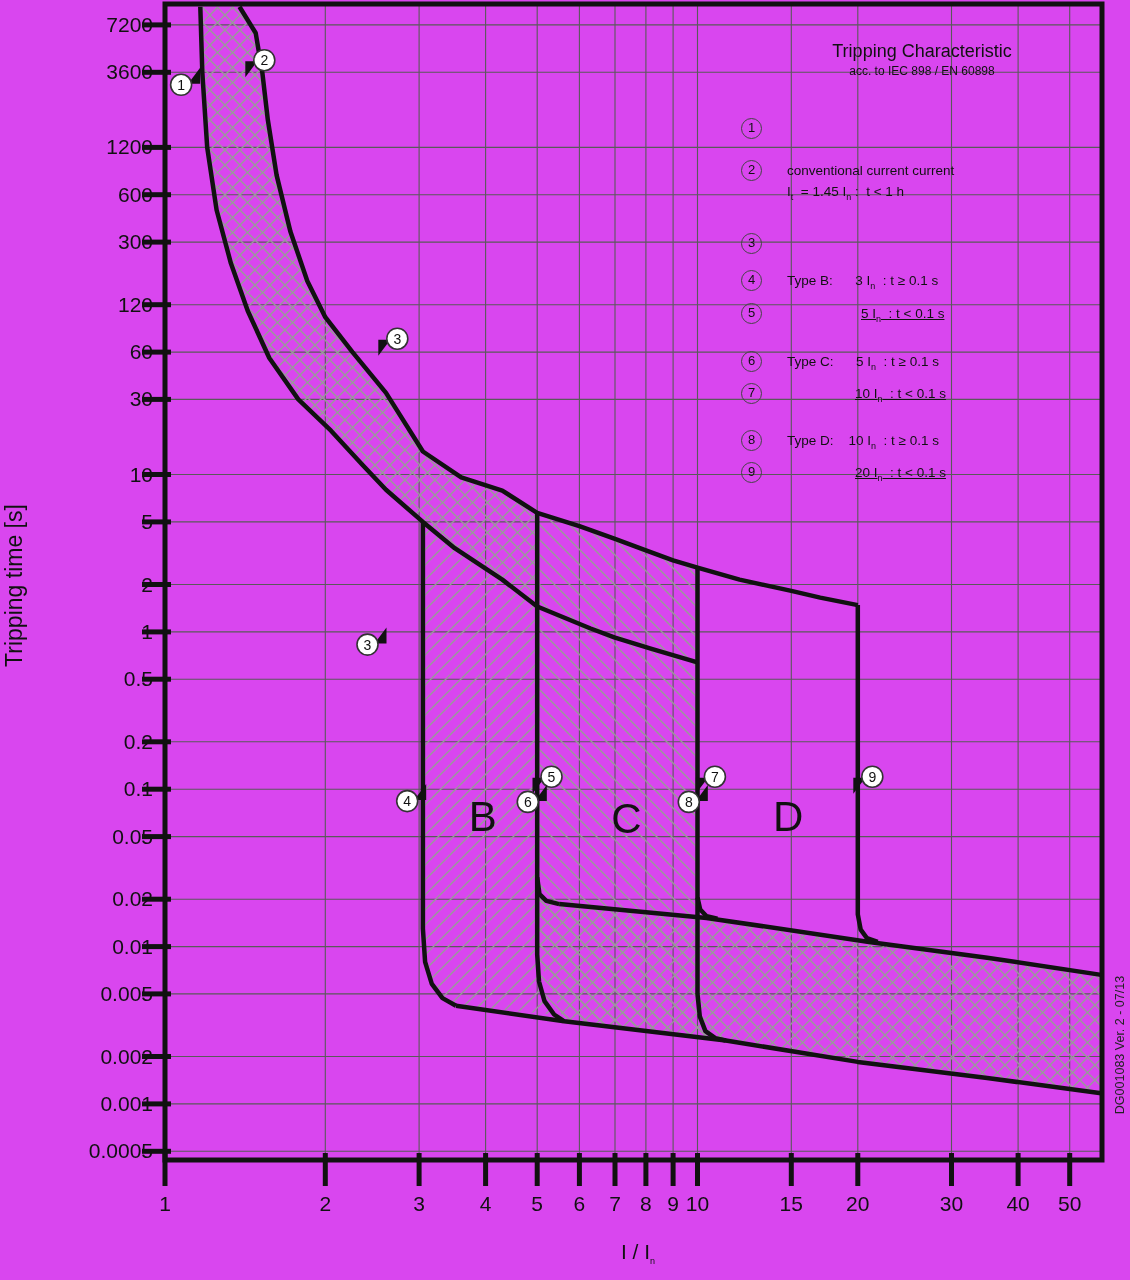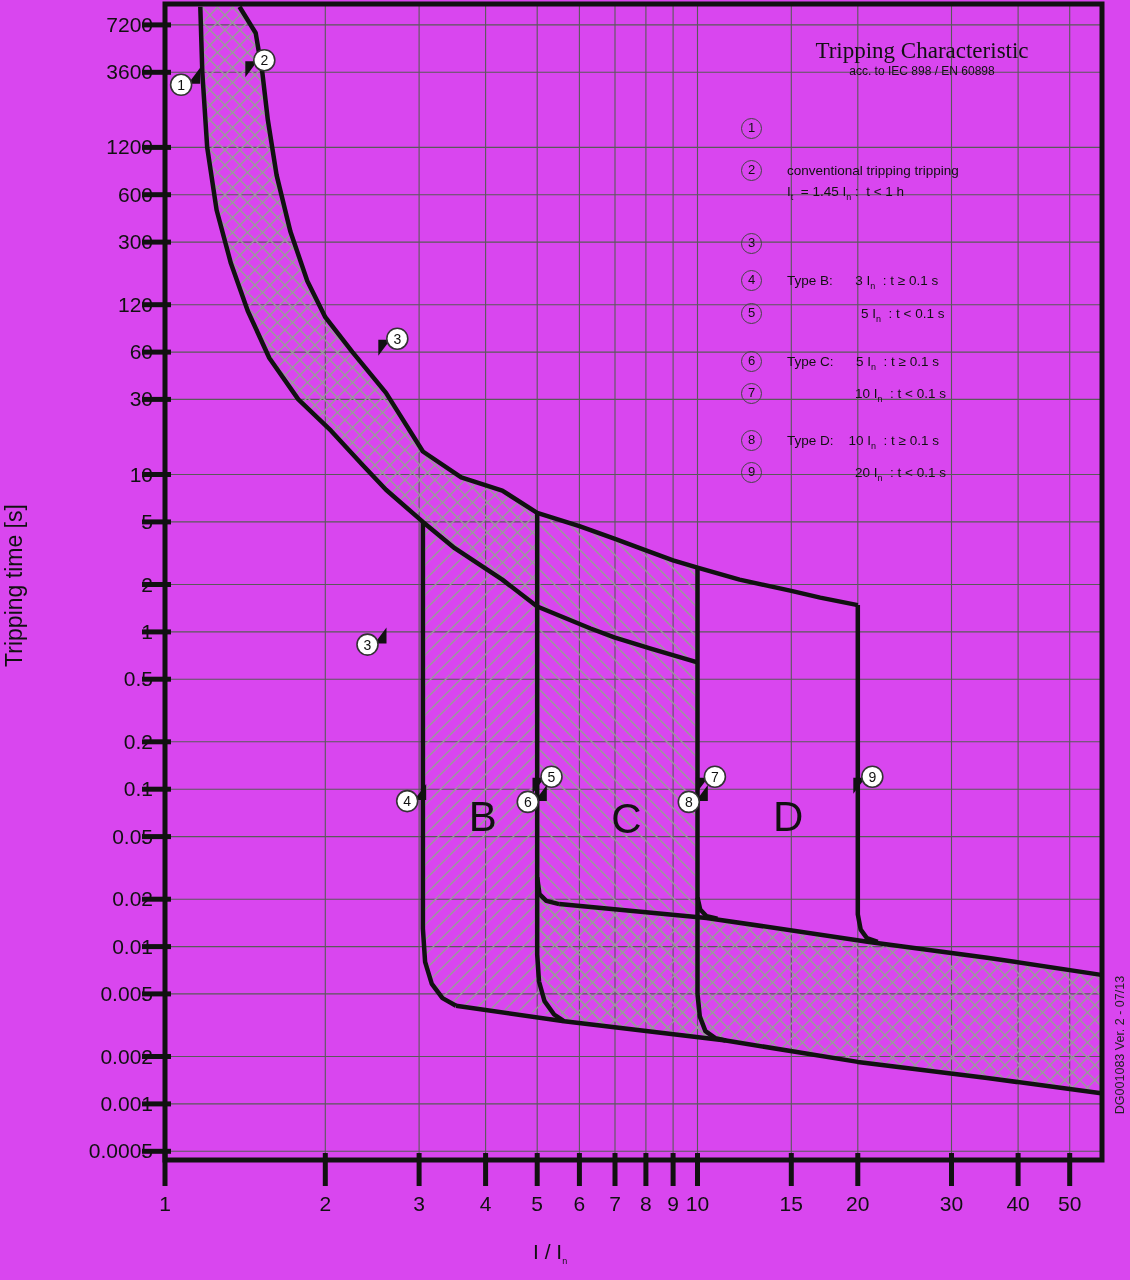--- a/index.html
+++ b/index.html
@@ -2,32 +2,32 @@
 <html><head>
 <meta charset="utf-8">
 <style>
   html,body{margin:0;padding:0;background:#fff;}
   #page{position:relative;width:1130px;height:1280px;background:#d946ef;overflow:hidden;
         font-family:"Liberation Sans",sans-serif;color:#111;}
   #chart-svg{position:absolute;left:0;top:0;}
   .rot-label{position:absolute;transform:rotate(-90deg);transform-origin:center;}
   #y-axis-label{left:-186px;top:572px;width:400px;text-align:center;font-size:23px;color:#111;}
   #doc-ref{left:991px;top:1037px;width:260px;height:16px;text-align:center;font-size:12.5px;color:#222;}
-  #x-axis-label{position:absolute;left:533px;top:1240px;width:160px;text-align:left;font-size:21px;color:#111;}
+  #x-axis-label{position:absolute;left:558px;top:1240px;width:160px;text-align:center;font-size:21px;color:#111;}
   #x-axis-label sub,#legend sub{font-size:9px;}
   #legend{position:absolute;left:741px;top:40px;width:362px;}
-  #legend-title{font-size:23px;text-align:center;line-height:22px;color:#111;font-family:Liberation Serif, serif;}
+  #legend-title{font-size:18px;text-align:center;line-height:22px;color:#111;}
   #legend-subtitle{font-size:12px;text-align:center;line-height:18px;color:#111;}
   #legend-items{margin-top:38px;}
   .leg-item{display:flex;gap:25px;align-items:flex-start;}
   .leg-num{flex:none;width:21px;height:21px;border:1.4px solid #444;border-radius:50%;
            box-sizing:border-box;font-size:13px;line-height:18px;text-align:center;color:#111;}
   .leg-lines{font-size:13.5px;line-height:21px;color:#111;white-space:nowrap;}
-  .leg-line.pl74{padding-left:74px;}
-  .leg-line.pl68{padding-left:68px;}
+  .leg-line.pl74{padding-left:74px;text-decoration:underline;}
+  .leg-line.pl68{padding-left:68px;text-decoration:underline;}
   .leg-line.pl79{padding-left:79px;}
 </style>
 </head>
 <body>
 
 <div id="page">
   <svg id="chart-svg" width="1130" height="1280" viewBox="0 0 1130 1280">
       <defs>
         <pattern id="hatch-forward" width="15" height="15" patternUnits="userSpaceOnUse">
           <path d="M0 15 L15 0 M-4 4 L4 -4 M11 19 L19 11" stroke="#999999" stroke-width="1.4" fill="none"></path>
@@ -239,21 +239,21 @@
   <div id="legend">
     <div id="legend-title">Tripping Characteristic</div>
     <div id="legend-subtitle">acc. to IEC 898 / EN 60898</div>
     <div id="legend-items">
         <div class="leg-item" style="margin-bottom: 21px;">
           <div class="leg-num">1</div>
         </div>
         <div class="leg-item" style="margin-bottom: 25px;">
           <div class="leg-num">2</div>
           <div class="leg-lines">
-            <div class="leg-line">conventional tripping tripping</div>
+            <div class="leg-line">conventional current current</div>
             <div class="leg-line">I<sub>t</sub>&nbsp; = 1.45 I<sub>n</sub> :&nbsp; t &lt; 1 h</div>
           </div>
         </div>
         <div class="leg-item" style="margin-bottom: 16px;">
           <div class="leg-num">3</div>
         </div>
         <div class="leg-item" style="margin-bottom: 7px;">
           <div class="leg-num">4</div>
           <div class="leg-lines">
             <div class="leg-line">Type B:&nbsp;&nbsp;&nbsp;&nbsp;&nbsp;&nbsp;3 I<sub>n</sub>&nbsp; : t ≥ 0.1 s</div>

